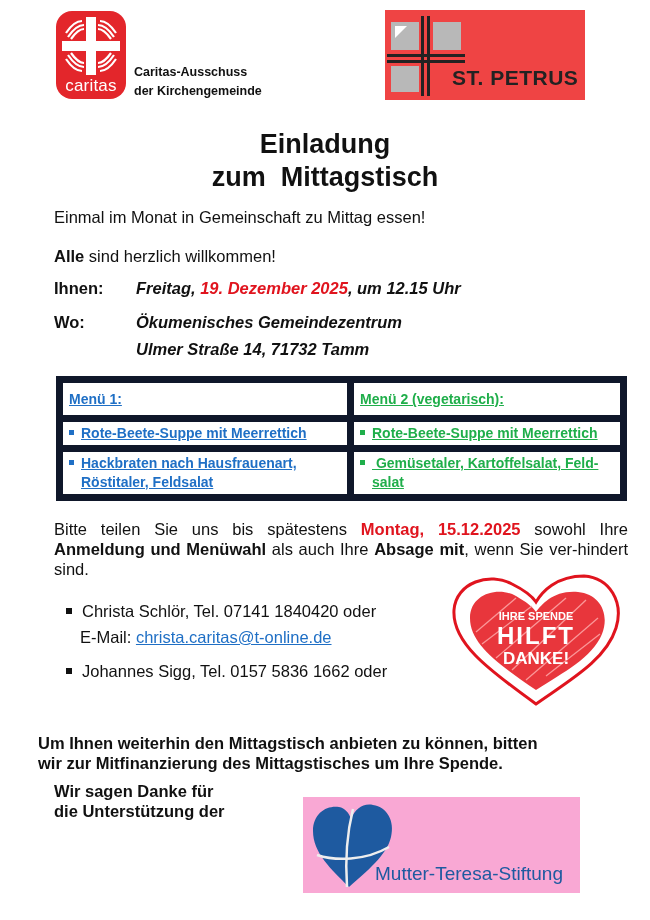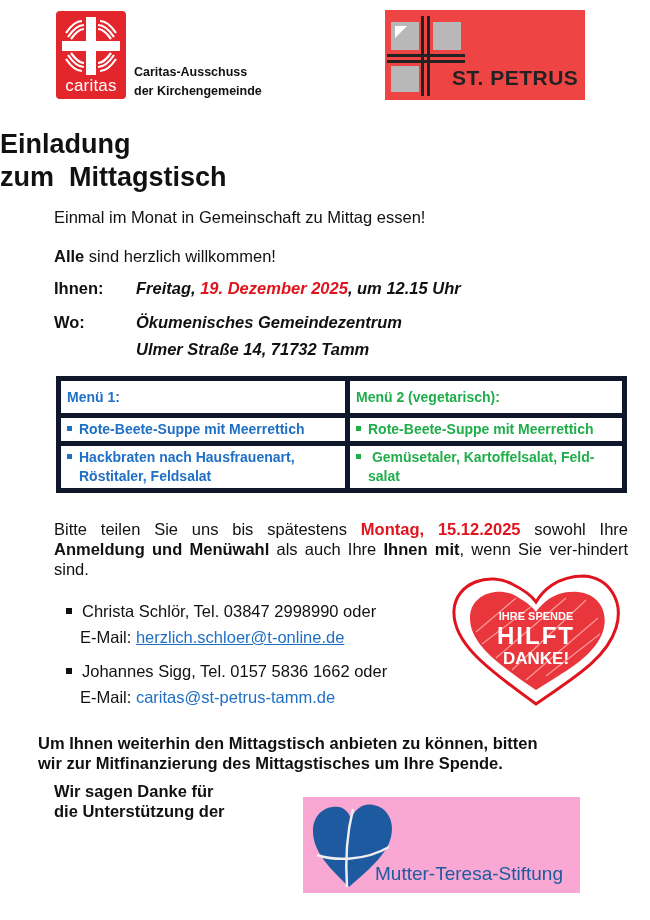--- a/index.html
+++ b/index.html
@@ -1,45 +1,45 @@
 <!DOCTYPE html>
 <html><head>
 <meta charset="utf-8">
 <style>
   html, body { margin:0; padding:0; background:#ffffff; }
   body { width:650px; height:920px; position:relative; overflow:hidden;
          font-family:"Liberation Sans", "DejaVu Sans", sans-serif; color:#111; }
   .abs { position:absolute; }
 
   
-  .caritas-logo { left:56px; top:11px; width:70px; height:88px; background:#e3262b; border-radius:4px; }
+  .caritas-logo { left:56px; top:11px; width:70px; height:88px; background:#e3262b; border-radius:16px; }
   .caritas-logo svg { position:absolute; left:0; top:0; }
   .caritas-word { position:absolute; left:0; bottom:3px; width:70px; text-align:center; color:#fff;
                   font-size:17px; letter-spacing:0.2px; }
   .org-text { left:134px; top:63px; font-size:12.5px; font-weight:bold; line-height:19px; }
 
   
   .petrus-logo { left:385px; top:10px; width:200px; height:90px; background:#ef4444; }
   .petrus-text { position:absolute; left:67px; top:56px; font-size:21px; font-weight:900;
                  color:#222; letter-spacing:0.5px; }
 
-  .title { left:0; width:650px; top:128px; font-size:27px; font-weight:bold; line-height:33px; }
+  .title { left:0; width:650px; top:128px; text-align:center; font-size:27px; font-weight:bold; line-height:33px; }
 
   .para { left:54px; font-size:16.5px; }
   .p1 { top:208px; }
   .p2 { top:247px; }
   .bold { font-weight:bold; }
   .red { color:#e0141e; }
 
   .row-label { left:54px; font-size:16.5px; font-weight:bold; }
   .row-val { left:136px; font-size:16.5px; font-weight:bold;font-style:italic; }
 
   
   .menu-table { left:56px; top:376px; width:571px; border-collapse:collapse; font-size:14px; font-weight:bold; }
-  .menu-table td { border:5px solid #0f172a; padding:2px 6px 2px 6px; vertical-align:top; line-height:19px; }
+  .menu-table td { border:7px solid #0f172a; padding:2px 6px 2px 6px; vertical-align:top; line-height:19px;text-decoration:underline; }
   .menu-table td.c1 { width:272px; color:#1f6fc5; }
   .menu-table td.c2 { color:#1fae4a; }
   .menu-table tr.head td { padding-top:7px; padding-bottom:6px; }
   .bullet { display:inline-block; width:5px; height:5px; background:currentColor; margin-right:7px; vertical-align:middle; position:relative; top:-2px; }
 
   .notice { left:54px; top:519px; width:574px; font-size:16.5px; line-height:20px; text-align:justify; }
 
   .contact { left:66px; font-size:16.5px; line-height:26px; }
   .contact .sq { display:inline-block; width:6px; height:6px; background:#111; margin-right:10px; vertical-align:middle; position:relative; top:-2px; }
   .contact .indent { padding-left:14px; }
@@ -122,29 +122,28 @@
     <td class="c1"><span class="bullet"></span><span>Rote-Beete-Suppe mit Meerrettich</span></td>
     <td class="c2"><span class="bullet"></span><span>Rote-Beete-Suppe mit Meerrettich</span></td>
   </tr>
   <tr>
     <td class="c1"><span class="bullet"></span><span>Hackbraten nach Hausfrauenart,</span><br><span style="padding-left:12px">Röstitaler, Feldsalat</span></td>
     <td class="c2"><span class="bullet"></span><span style="white-space:pre"> Gemüsetaler, Kartoffelsalat, Feld-</span><br><span style="padding-left:12px">salat</span></td>
   </tr>
 </tbody>
   </table>
 
-<div class="abs notice"><span>Bitte teilen Sie uns bis spätestens </span><span class="red bold">Montag, 15.12.2025</span><span> sowohl Ihre </span><span class="bold">Anmeldung und Menüwahl</span><span> als auch Ihre </span><span class="bold">Ihnen mit</span><span>, wenn Sie ver-hindert sind.</span></div>
+<div class="abs notice"><span>Bitte teilen Sie uns bis spätestens </span><span class="red bold">Montag, 15.12.2025</span><span> sowohl Ihre </span><span class="bold">Anmeldung und Menüwahl</span><span> als auch Ihre </span><span class="bold">Absage mit</span><span>, wenn Sie ver-hindert sind.</span></div>
 
 <div class="abs contact" style="top:598px">
-  <div><span class="sq"></span><span>Christa Schlör, Tel. 03847 2998990 oder</span></div>
-  <div class="indent"><span>E-Mail: </span><span class="link u">herzlich.schloer@t-online.de</span></div>
+  <div><span class="sq"></span><span>Christa Schlör, Tel. 07141 1840420 oder</span></div>
+  <div class="indent"><span>E-Mail: </span><span class="link u">christa.caritas@t-online.de</span></div>
 </div>
 <div class="abs contact" style="top:658px">
   <div><span class="sq"></span><span>Johannes Sigg, Tel. 0157 5836 1662 oder</span></div>
-  <div class="indent"><span>E-Mail: </span><span class="link">caritas@st-petrus-tamm.de</span></div>
 </div>
 
 <div class="abs heart-box">
   <svg width="180" height="140" viewBox="0 0 180 140">
     <path d="M90 132 C40 96 6 70 8 38 C10 10 44 0 66 12 C78 18 86 24 90 30 C96 20 110 4 138 4 C164 6 178 30 170 56 C160 88 124 108 90 132 Z" fill="none" stroke="#e0141e" stroke-width="3"></path>
     <path d="M90 118 C52 92 24 72 24 46 C24 22 52 14 70 24 C80 30 86 34 90 40 C96 32 108 18 132 20 C154 22 164 42 156 62 C146 86 118 100 90 118 Z" fill="#e8363c"></path>
     <g stroke="#ffb0b0" stroke-width="1.3" opacity="0.8">
       <line x1="30" y1="60" x2="70" y2="26"></line>
         <line x1="36" y1="72" x2="86" y2="34"></line>
       <line x1="50" y1="86" x2="120" y2="26"></line>

